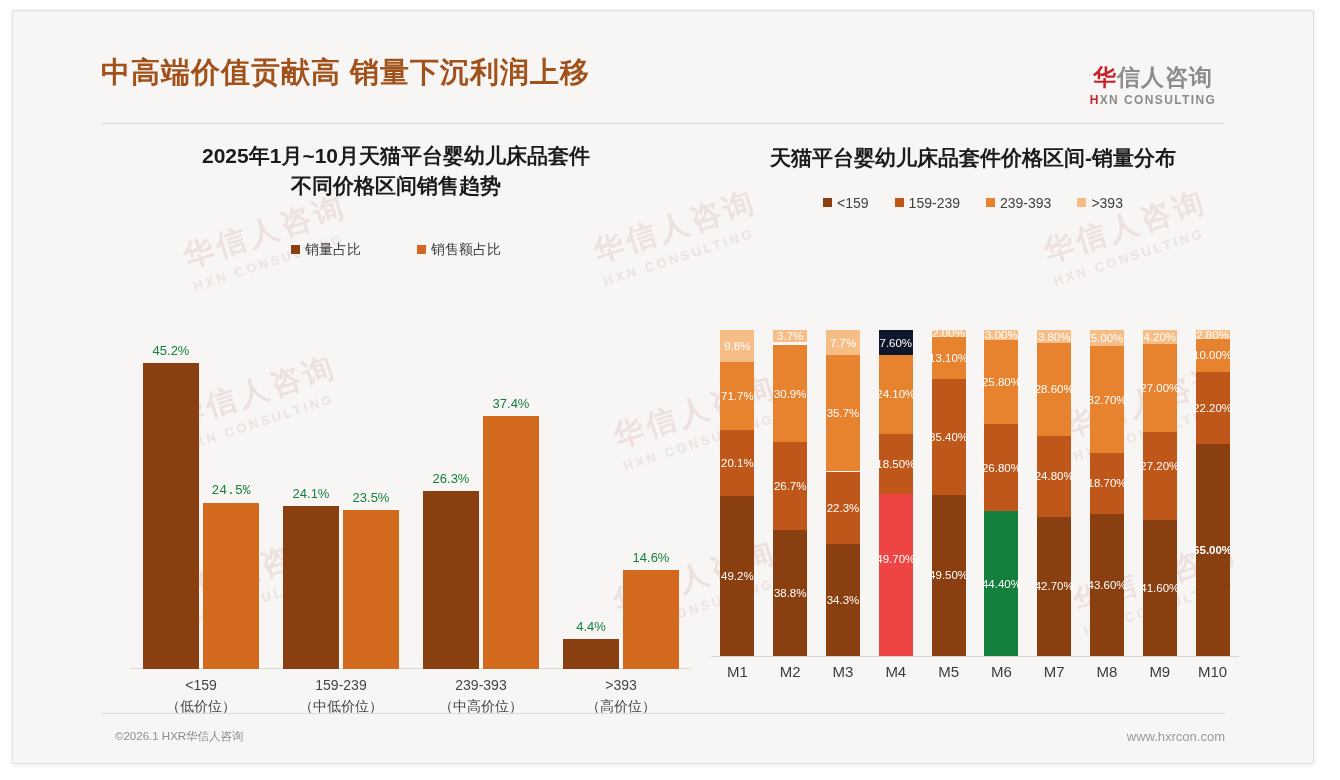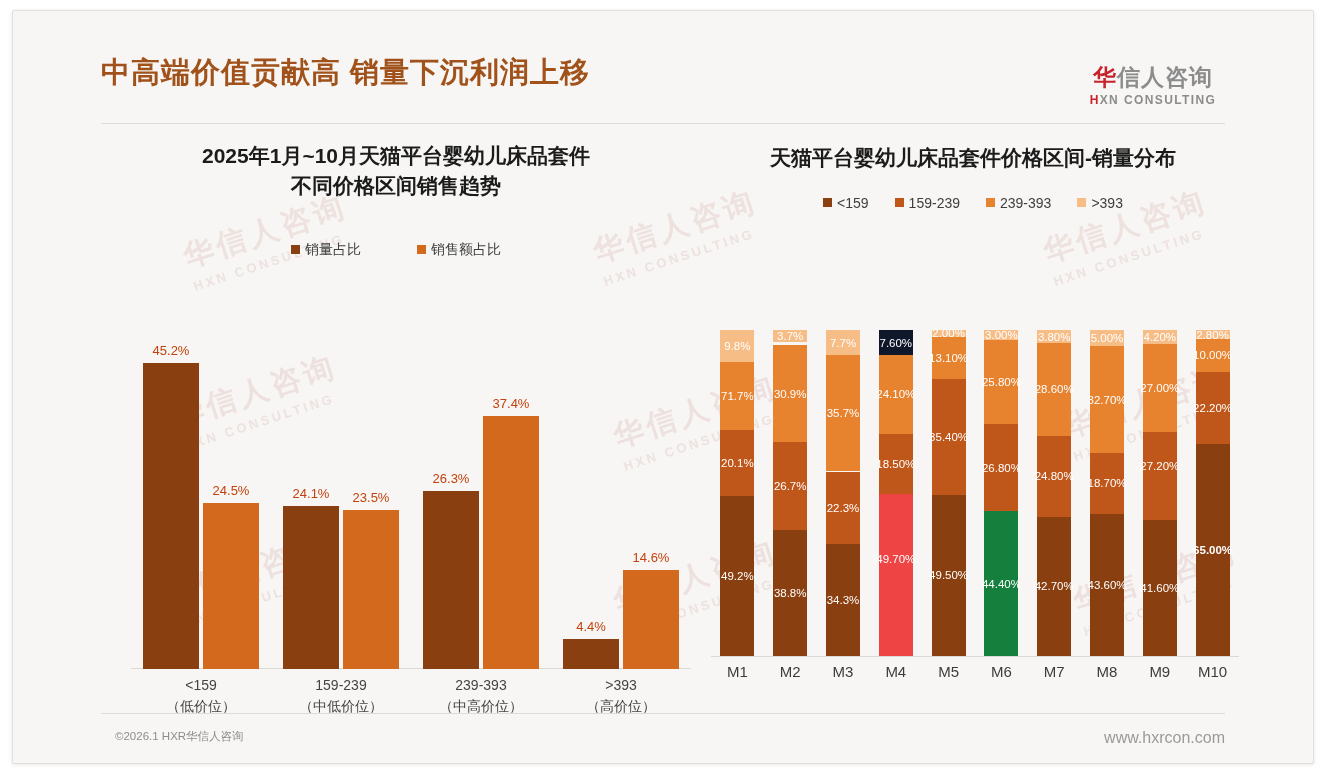--- a/index.html
+++ b/index.html
@@ -41,36 +41,36 @@
   .legend.narrow{gap:26px;}
   .legend-item{display:flex;align-items:center;gap:5px;font-size:14px;color:#3e3e3e;white-space:nowrap;}
   .legend-swatch{width:9px;height:9px;display:inline-block;}
 
   
   #grouped-plot{position:absolute;left:30px;top:168px;width:560px;height:360px;}
   .ax-line{position:absolute;left:0;right:0;bottom:0;height:1px;background:#dcd9d5;}
   .gbar{position:absolute;bottom:0;width:56px;}
   .gbar .fill{position:absolute;bottom:0;left:0;right:0;}
   .gbar .lbl{position:absolute;left:50%;transform:translateX(-50%);
-             font-size:13px;color:#c2410c;white-space:nowrap;}
+             font-size:13px;color:#15803d;white-space:nowrap;}
   #grouped-xaxis{position:absolute;left:30px;top:534px;width:560px;height:60px;}
   .gtick{position:absolute;text-align:center;font-size:14px;color:#444;line-height:1.5;}
 
   
   #stack-plot{position:absolute;left:8px;top:168px;width:528px;height:348px;}
   .scol{position:absolute;bottom:1px;width:34px;height:100%;}
   .sseg{position:absolute;left:0;width:34px;display:flex;align-items:center;justify-content:center;}
   .sseg span{font-size:11.5px;color:#fff;white-space:nowrap;}
   #stack-xaxis{position:absolute;left:8px;top:522px;width:528px;height:30px;}
   .stick{position:absolute;width:34px;text-align:center;font-size:15px;color:#3c3c3c;}
 
   
   #footer-rule{position:absolute;left:88px;top:702px;width:1124px;height:1px;background:#dedbd7;}
   #footer-left{position:absolute;left:102px;top:718px;font-size:11.5px;color:#8d8d8d;}
-  #footer-right{position:absolute;right:88px;top:718px;font-size:16px;color:#9a9a9a;}
+  #footer-right{position:absolute;right:88px;top:718px;font-size:13px;color:#9a9a9a;}
 </style>
 </head>
 <body>
 
 <div id="slide">
 
   <div id="header">
     <div id="header-title">中高端价值贡献高 销量下沉利润上移</div>
     <div id="header-rule"></div>
     <div id="logo">
@@ -132,21 +132,21 @@
         </div>
       </div>
     <div id="grouped-plot">
       <div class="ax-line"></div>
     <div class="gbar" style="left: 12px;">
           <div class="fill" style="height: 306px; background: rgb(138, 63, 16);"></div>
           <div class="lbl" style="bottom: 311px;">45.2%</div>
         </div>
         <div class="gbar" style="left: 72px;">
           <div class="fill" style="height: 166px; background: rgb(210, 105, 28);"></div>
-          <div class="lbl" style="bottom: 171px;">24.5%</div>
+          <div class="lbl" style="bottom: 171px; font-family: Liberation Mono, monospace;">24.5%</div>
         </div>
         <div class="gbar" style="left: 152px;">
           <div class="fill" style="height: 163px; background: rgb(138, 63, 16);"></div>
           <div class="lbl" style="bottom: 168px;">24.1%</div>
         </div>
         <div class="gbar" style="left: 212px;">
           <div class="fill" style="height: 159px; background: rgb(210, 105, 28);"></div>
           <div class="lbl" style="bottom: 164px;">23.5%</div>
         </div>
         <div class="gbar" style="left: 292px;">

